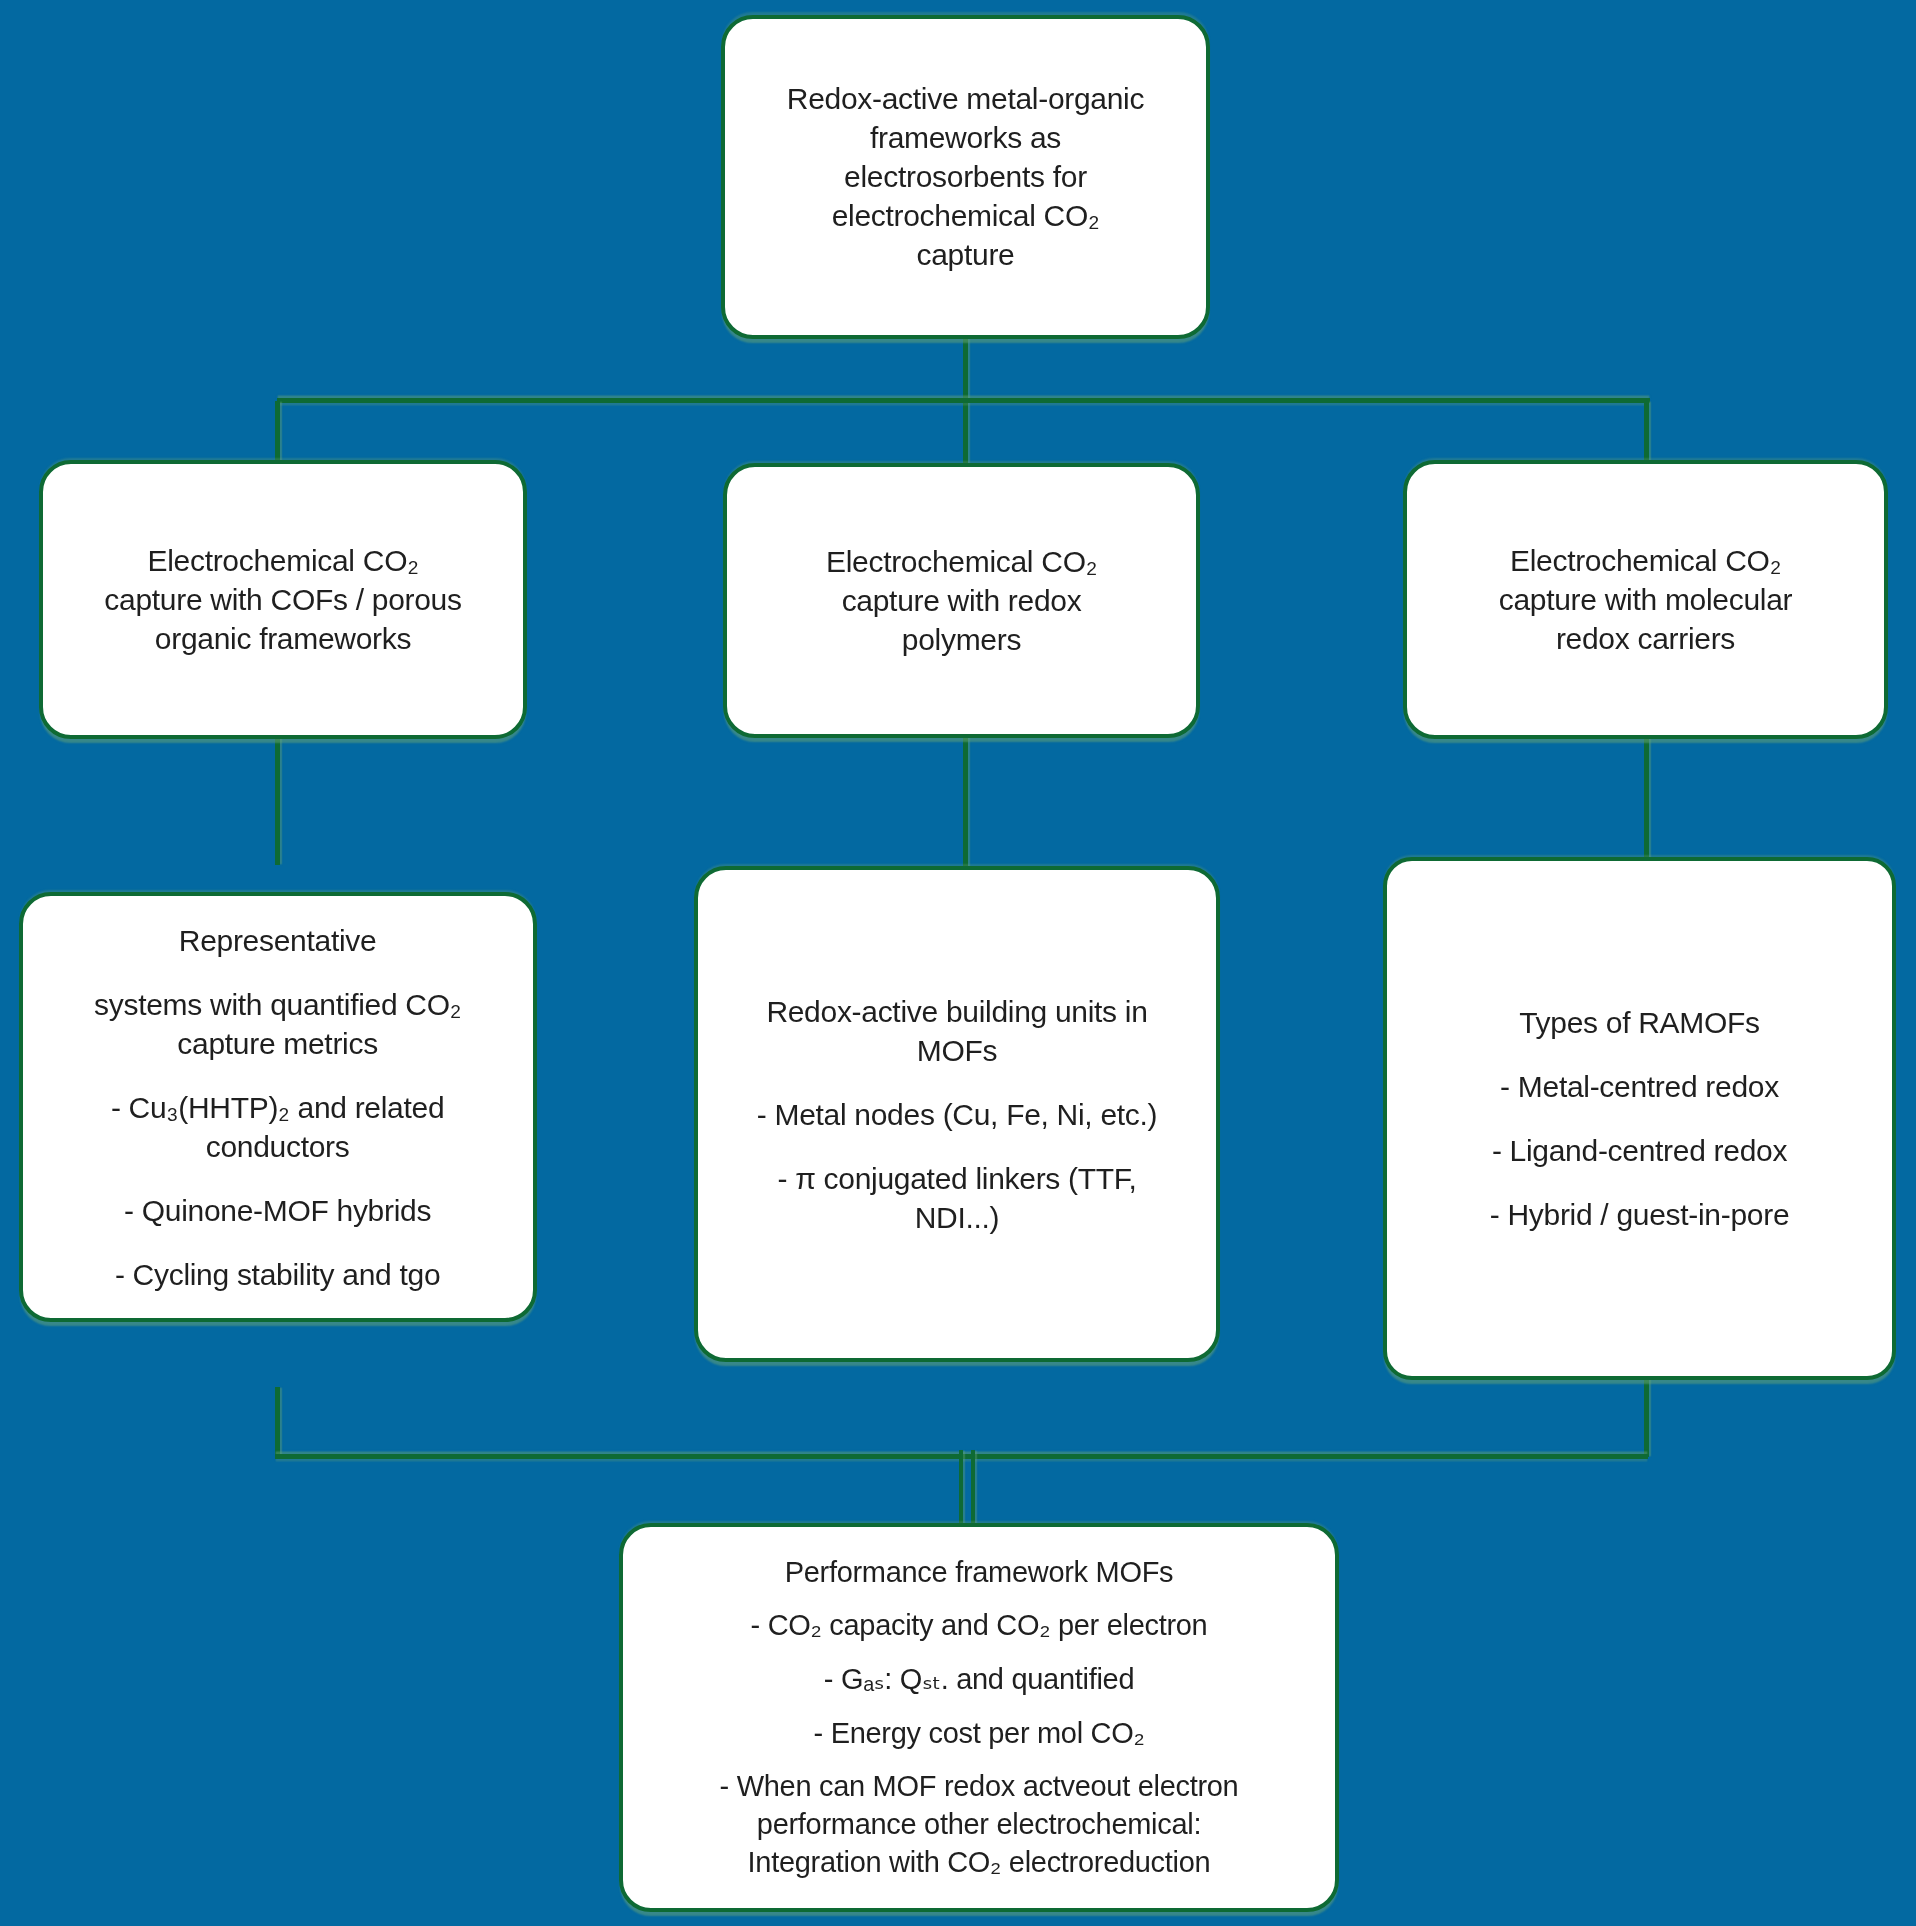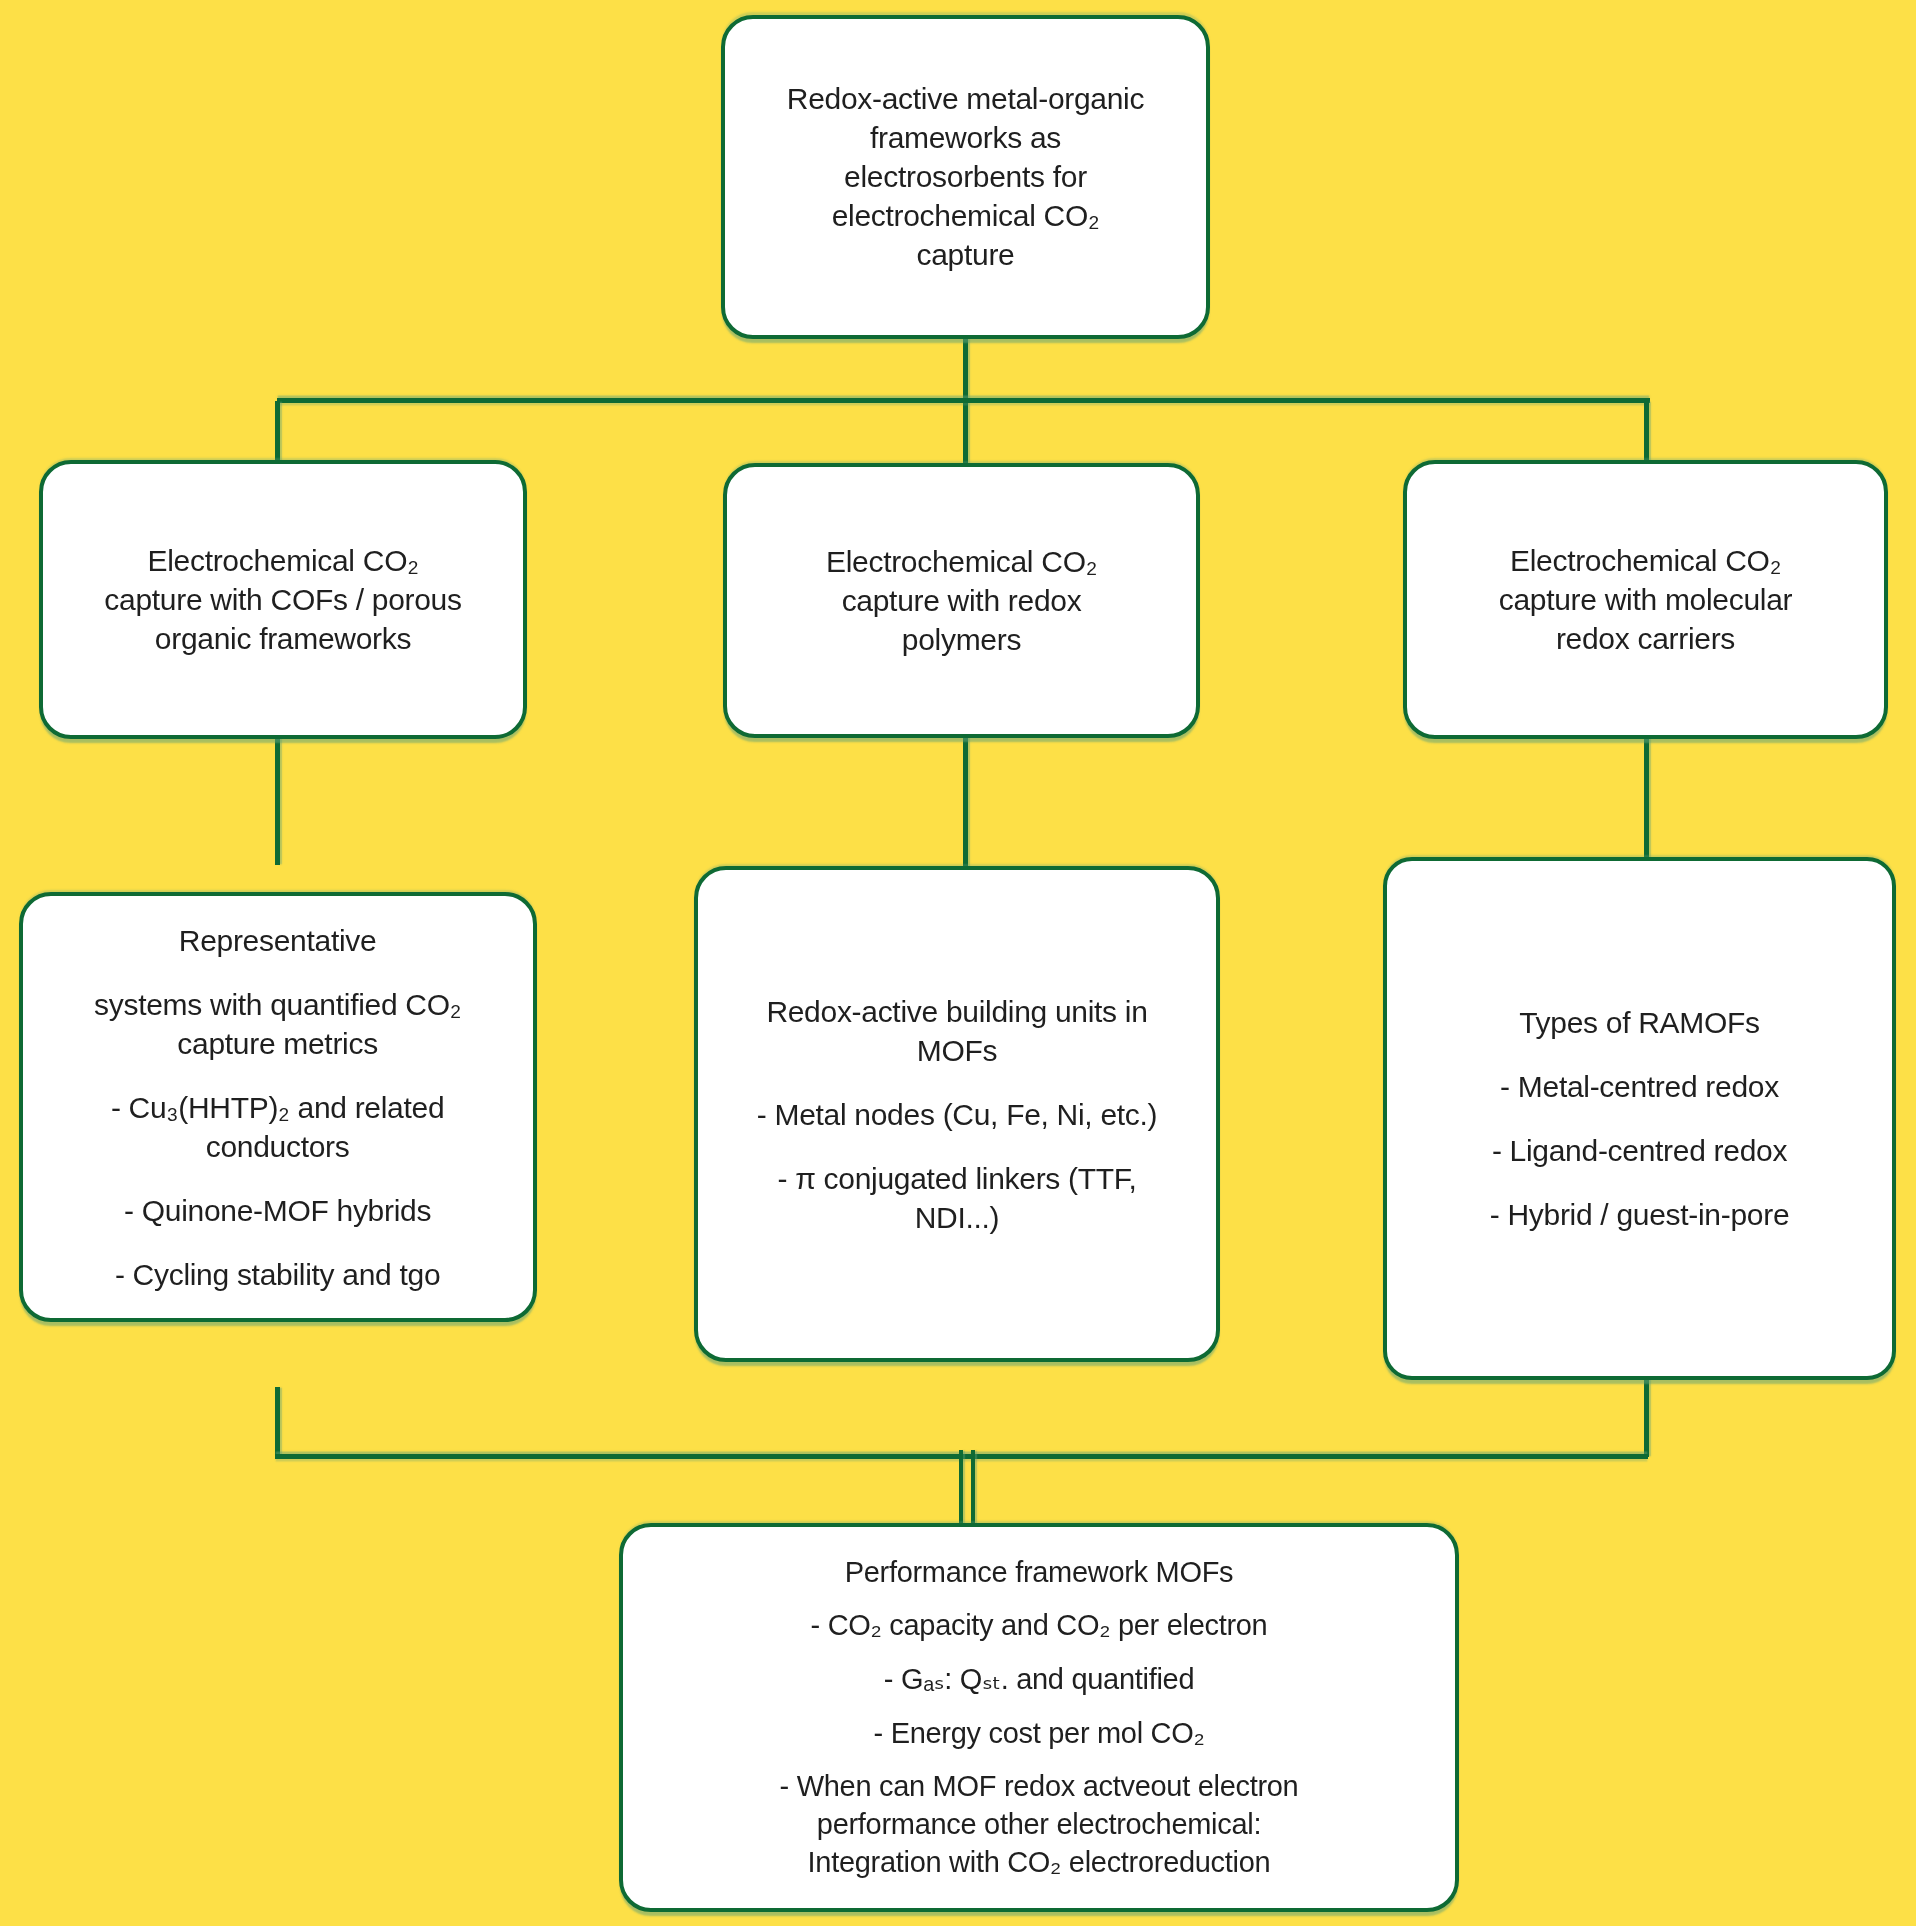--- a/index.html
+++ b/index.html
@@ -1,20 +1,20 @@
 <!DOCTYPE html>
 <html style="--green: #0e6a34; --text: #1f1f1f;font-size:10.6px"><head>
 <meta charset="utf-8">
 <style>
   html,body{margin:0;padding:0;background:#ffffff;}
   .canvas{
     position:relative;
     width:1916px;
     height:1926px;
-    background:#fde047;
+    background:#0369a1;
     font-family:"Liberation Sans","DejaVu Sans",sans-serif;
     color:var(--text,#1f1f1f);
     overflow:hidden;
   }
   .box{
     position:absolute;
     box-sizing:border-box;
     background:#ffffff;
     border:4.7px solid var(--green,#0e6a34);
     border-radius:32px;
@@ -38,21 +38,21 @@
   #box-performance{ font-size:29px; }
   #box-performance p + p{ margin-top:16px; }
 
   #box-root          { left:721px; top:14.6px;   width:489px;  height:324px; }
   #box-branch-left   { left:39px;   top:460px;  width:488px;  height:279px; }
   #box-branch-center { left:723px; top:463px;  width:477px;  height:275px; }
   #box-branch-right  { left:1403px; top:460px;  width:485px;  height:279px; }
   #box-detail-left   { left:18.6px;   top:892px; width:518px;  height:430px; }
   #box-detail-center { left:694px; top:866px; width:526px;  height:496px;text-align:center; }
   #box-detail-right  { left:1383px; top:857px; width:513px;  height:523px;border-radius:29px; }
-  #box-performance   { left:619px;  top:1523px; width:840px; height:389px; }
+  #box-performance   { left:619px;  top:1523px; width:720px; height:389px; }
 
   .vline{
     position:absolute;
     width:4.7px;
     background:var(--green,#0e6a34);
     box-shadow:2.7px 0 1.3px -0.7px rgba(98,162,118,.45);
   }
   .hline{
     position:absolute;
     height:4.7px;

